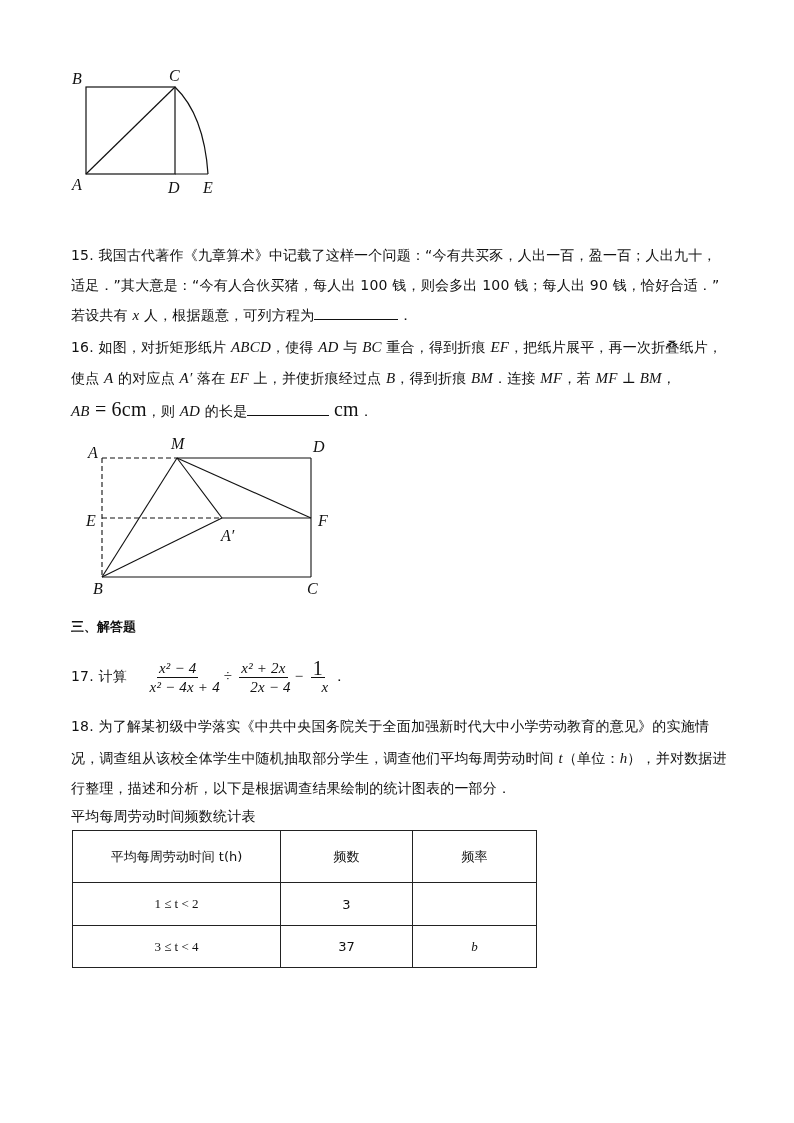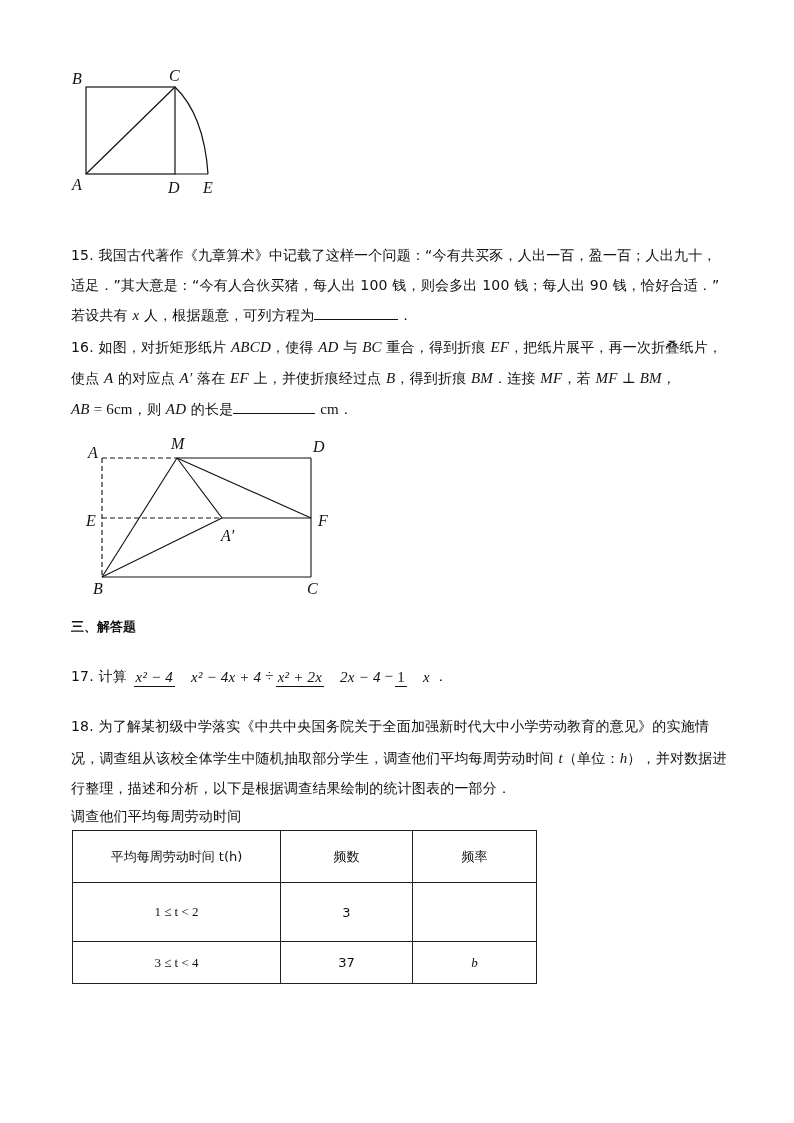--- a/index.html
+++ b/index.html
@@ -1,24 +1,24 @@
 <!DOCTYPE html>
 <html><head>
 <meta charset="utf-8">
 <style>
   html, body { margin:0; padding:0; background:#ffffff; }
   body { width:794px; height:1123px; position:relative; overflow:hidden;
          font-family:"DejaVu Sans", "Liberation Sans", sans-serif; color:#111; }
   .abs { position:absolute; }
   .line { position:absolute; left:71px; font-size:14px; line-height:20px; white-space:nowrap; letter-spacing:0.2px; }
   .it { font-family:"Liberation Serif", "DejaVu Serif", serif; font-style:italic; font-size:15px; }
-  .rm { font-family:"Liberation Serif", "DejaVu Serif", serif; font-size:15px; }
+  .rm { font-family:"Liberation Serif", "DejaVu Serif", serif; font-size:20px; }
   .blank { display:inline-block; border-bottom:1px solid #111; height:14px; vertical-align:baseline; }
   .heading { position:absolute; left:71px; top:618px; font-size:13px; font-weight:bold; }
-  .frac { display:inline-flex; align-items:center; vertical-align:middle; margin:0 2px; }
+  .frac { display:inline-flex; flex-direction:column; align-items:center; vertical-align:middle; margin:0 2px; }
   .frac .num { border-bottom:1px solid #111; padding:0 2px; line-height:18px; }
   .frac .den { padding:0 2px; line-height:18px;margin-left:14px; }
   .math { font-family:"Liberation Serif", "DejaVu Serif", serif; font-size:15px; }
   table.freq { position:absolute; left:72px; top:830px; border-collapse:collapse; }
   table.freq td { border:1px solid #222; text-align:center; font-size:13px; padding:0; }
   svg text { font-family:"Liberation Serif", "DejaVu Serif", serif; font-style:italic; font-size:16px; fill:#111; }
 </style>
 </head>
 <body>
 
@@ -86,30 +86,30 @@
       <span class="num rm">1</span>
       <span class="den it">x</span>
     </span><span>．</span>
 </div>
 
 <div class="line" style="top:716px;">18. 为了解某初级中学落实《中共中央国务院关于全面加强新时代大中小学劳动教育的意见》的实施情</div>
 <div class="line" style="top:748px;">
   <span>况，调查组从该校全体学生中随机抽取部分学生，调查他们平均每周劳动时间 </span><span class="it">t</span><span>（单位：</span><span class="it">h</span><span>），并对数据进</span>
 </div>
 <div class="line" style="top:778px;">行整理，描述和分析，以下是根据调查结果绘制的统计图表的一部分．</div>
-<div class="line" style="top:806px;">调查他们平均每周劳动时间</div>
+<div class="line" style="top:806px;">平均每周劳动时间频数统计表</div>
 
 <table class="freq">
   <tbody>
       <tr style="height:52px;padding-left:12px;">
     <td style="width:207px;">平均每周劳动时间 t(h)</td>
     <td style="width:131px;">频数</td>
     <td style="width:123px;">频率</td>
   </tr>
-  <tr style="height:59px;">
+  <tr style="height:43px;">
     <td class="math">1 ≤ t &lt; 2</td>
     <td>3</td>
     <td></td>
   </tr>
   <tr style="height:42px;">
     <td class="math">3 ≤ t &lt; 4</td>
     <td>37</td>
     <td class="it">b</td>
   </tr>
 </tbody>

